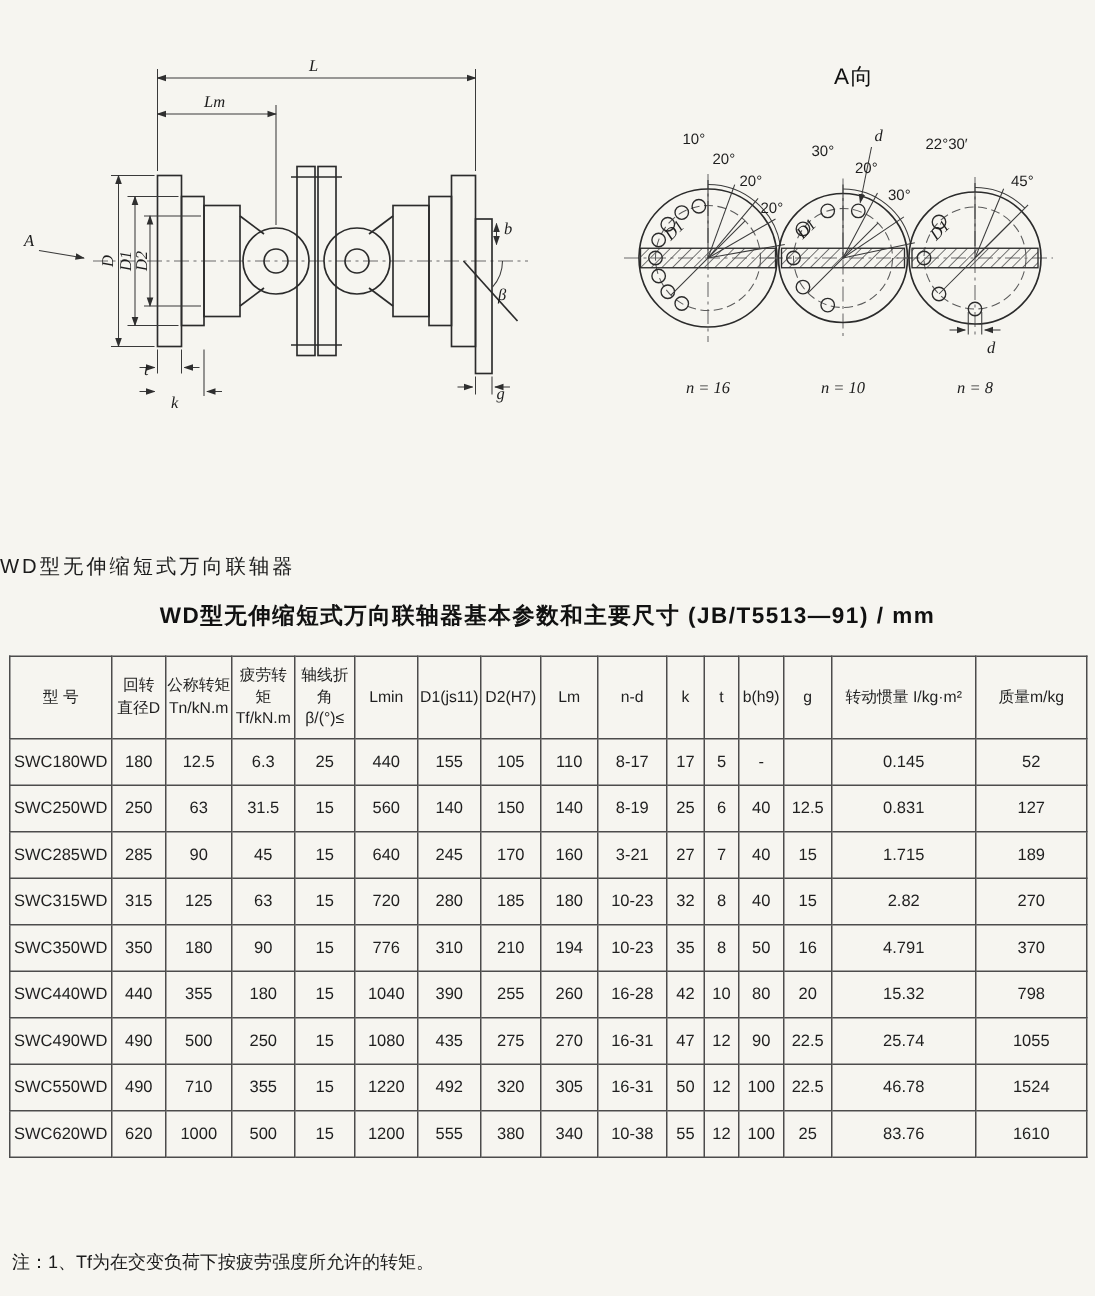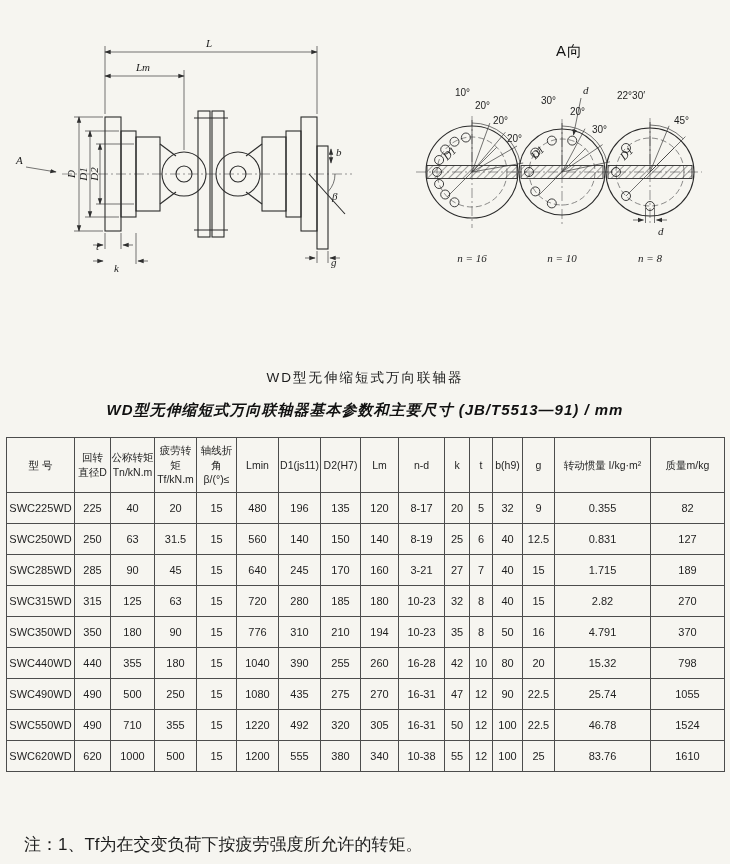--- a/index.html
+++ b/index.html
@@ -10,37 +10,37 @@
   
   .ol{fill:none;stroke:#2b2b2b;stroke-width:1.1;}
   .dim{fill:none;stroke:#3a3a3a;stroke-width:0.7;}
   .cl{fill:none;stroke:#6a6a6a;stroke-width:0.7;stroke-dasharray:10 3 2 3;}
   .bc{fill:none;stroke:#5a5a5a;stroke-width:0.7;stroke-dasharray:6 3;}
   .hole{fill:none;stroke:#2b2b2b;stroke-width:0.9;}
   .dimtext{font:italic 11px "Liberation Serif",serif;fill:#1d1d1d;}
   .angtext{font:10px "Liberation Sans",sans-serif;fill:#1d1d1d;}
   .cjk15{font:15px "Liberation Sans",sans-serif;fill:#111;letter-spacing:1px;}
 
-  .caption{position:absolute;top:369px;left:0;width:100%;text-align:center;
+  .caption{position:absolute;top:369px;left:0;width:100%;
            font-size:13.5px;letter-spacing:2px;color:#1c1c1c;}
   .table-title{position:absolute;top:401px;left:0;width:100%;text-align:center;
-           font-size:15px;font-weight:bold;letter-spacing:1px;color:#111;font-style:italic;}
+           font-size:15px;font-weight:bold;letter-spacing:1px;color:#111;}
 
   table.spec{position:absolute;top:437px;left:6px;width:718px;
              border-collapse:collapse;table-layout:fixed;background:transparent;}
   .spec th,.spec td{border:1px solid #4c4c4c;text-align:center;vertical-align:middle;
              padding:0;font-size:11px;color:#1f1f1f;overflow:hidden;}
   .spec thead th{height:54px;font-weight:normal;white-space:pre-line;line-height:1.4;font-size:10.5px;}
   .spec tbody td{height:30px;}
   col.w0{width:68px}col.w1{width:36px}col.w2{width:44px}col.w3{width:42px}
   col.w4{width:40px}col.w5{width:42px}col.w6{width:42px}col.w7{width:40px}
   col.w8{width:38px}col.w9{width:46px}col.w10{width:25px}col.w11{width:23px}
   col.w12{width:30px}col.w13{width:32px}col.w14{width:96px}col.w15{width:74px}
 
-  .footnote{position:absolute;top:833px;left:24px;font-size:17px;color:#1c1c1c;}
+  .footnote{position:absolute;top:833px;left:8px;font-size:12px;color:#1c1c1c;}
 </style>
 </head>
 <body>
 
 <div class="page">
 
   <svg class="figure-svg" width="730" height="340" viewBox="0 0 730 340">
     <defs>
       <marker id="arw" viewBox="0 0 10 10" refX="9" refY="5" markerWidth="9" markerHeight="9" orient="auto-start-reverse">
         <path d="M0,1.5 L10,5 L0,8.5 z" fill="#2f2f2f"></path>
@@ -270,36 +270,36 @@
           <th>k</th>
           <th>t</th>
           <th>b(h9)</th>
           <th>g</th>
           <th>转动惯量 I/kg·m²</th>
           <th>质量m/kg</th>
         </tr>
     </thead>
     <tbody>
         <tr>
-          <td>SWC225WD</td>
-          <td>225</td>
-          <td>40</td>
-          <td>20</td>
-          <td>15</td>
-          <td>480</td>
-          <td>196</td>
-          <td>135</td>
-          <td>120</td>
+          <td>SWC180WD</td>
+          <td>180</td>
+          <td>12.5</td>
+          <td>6.3</td>
+          <td>25</td>
+          <td>440</td>
+          <td>155</td>
+          <td>105</td>
+          <td>110</td>
           <td>8-17</td>
-          <td>20</td>
+          <td>17</td>
           <td>5</td>
-          <td>32</td>
-          <td>9</td>
-          <td>0.355</td>
-          <td>82</td>
+          <td>-</td>
+          <td></td>
+          <td>0.145</td>
+          <td>52</td>
         </tr>
         <tr>
           <td>SWC250WD</td>
           <td>250</td>
           <td>63</td>
           <td>31.5</td>
           <td>15</td>
           <td>560</td>
           <td>140</td>
           <td>150</td>

